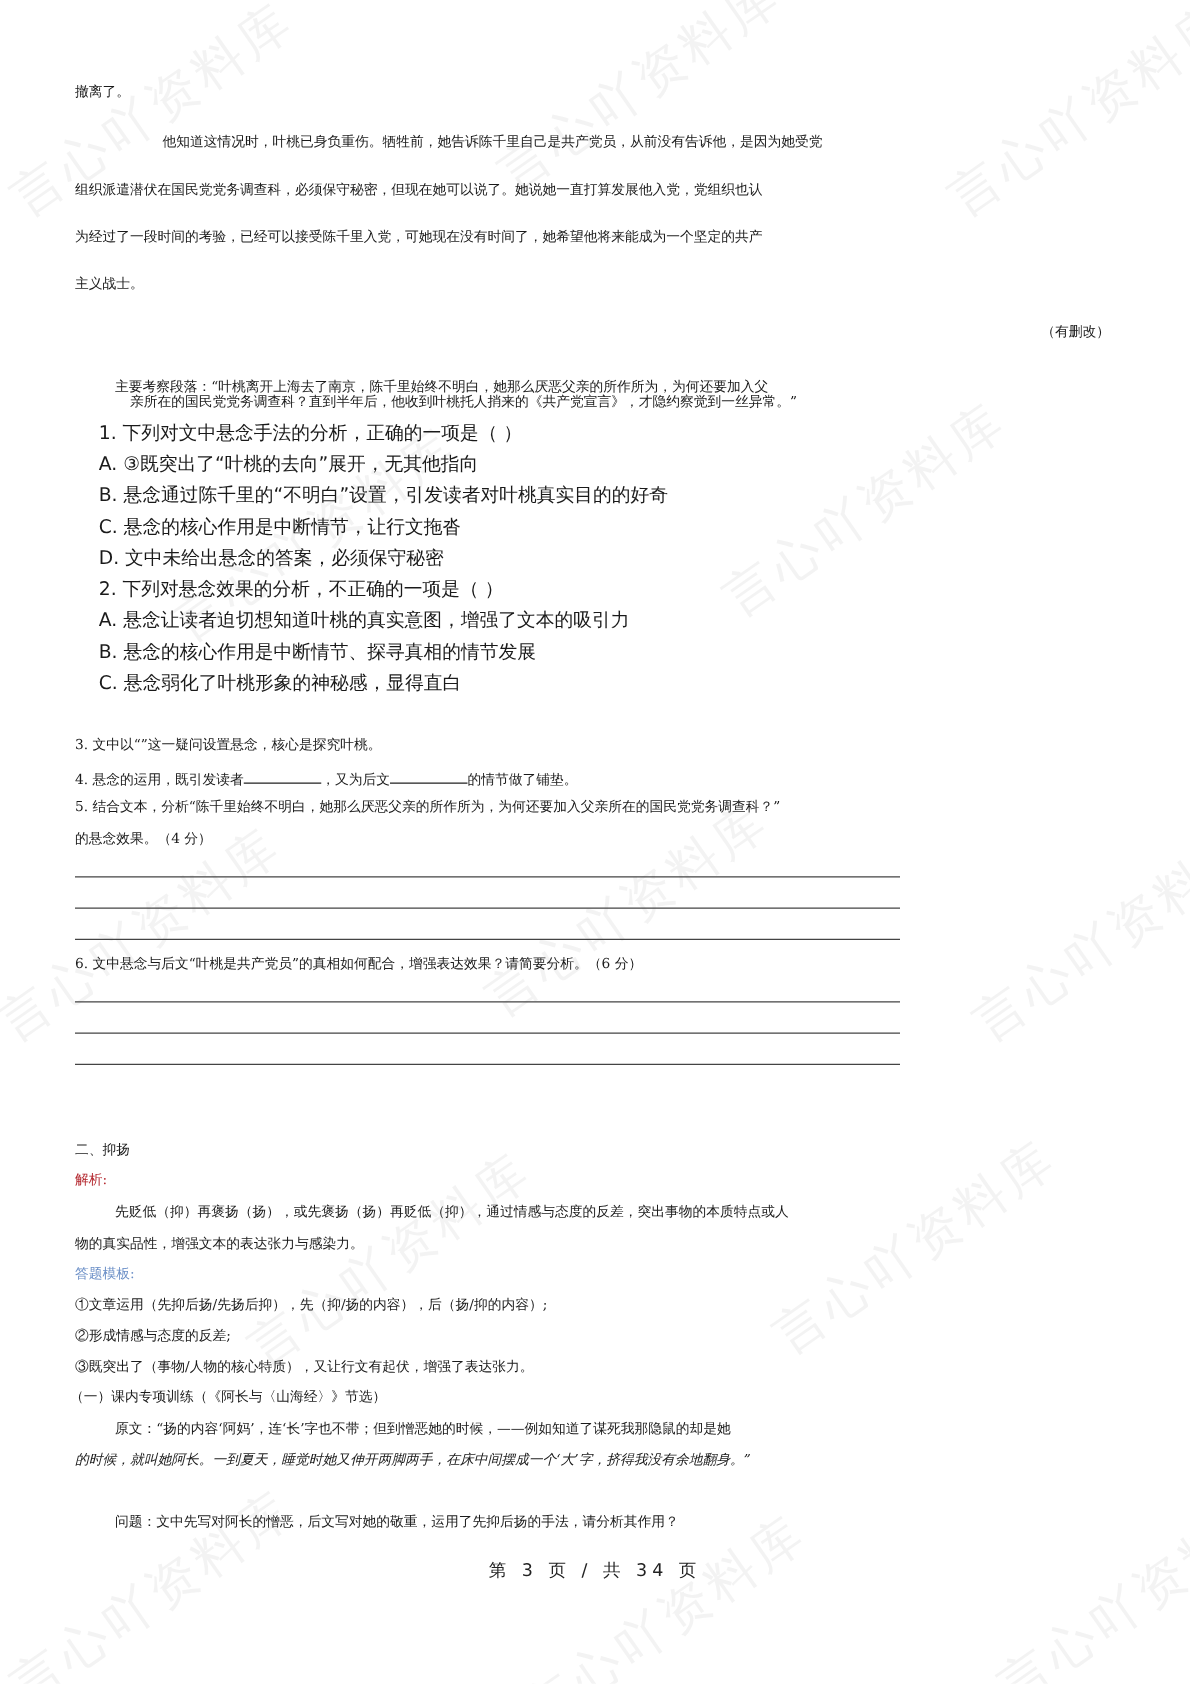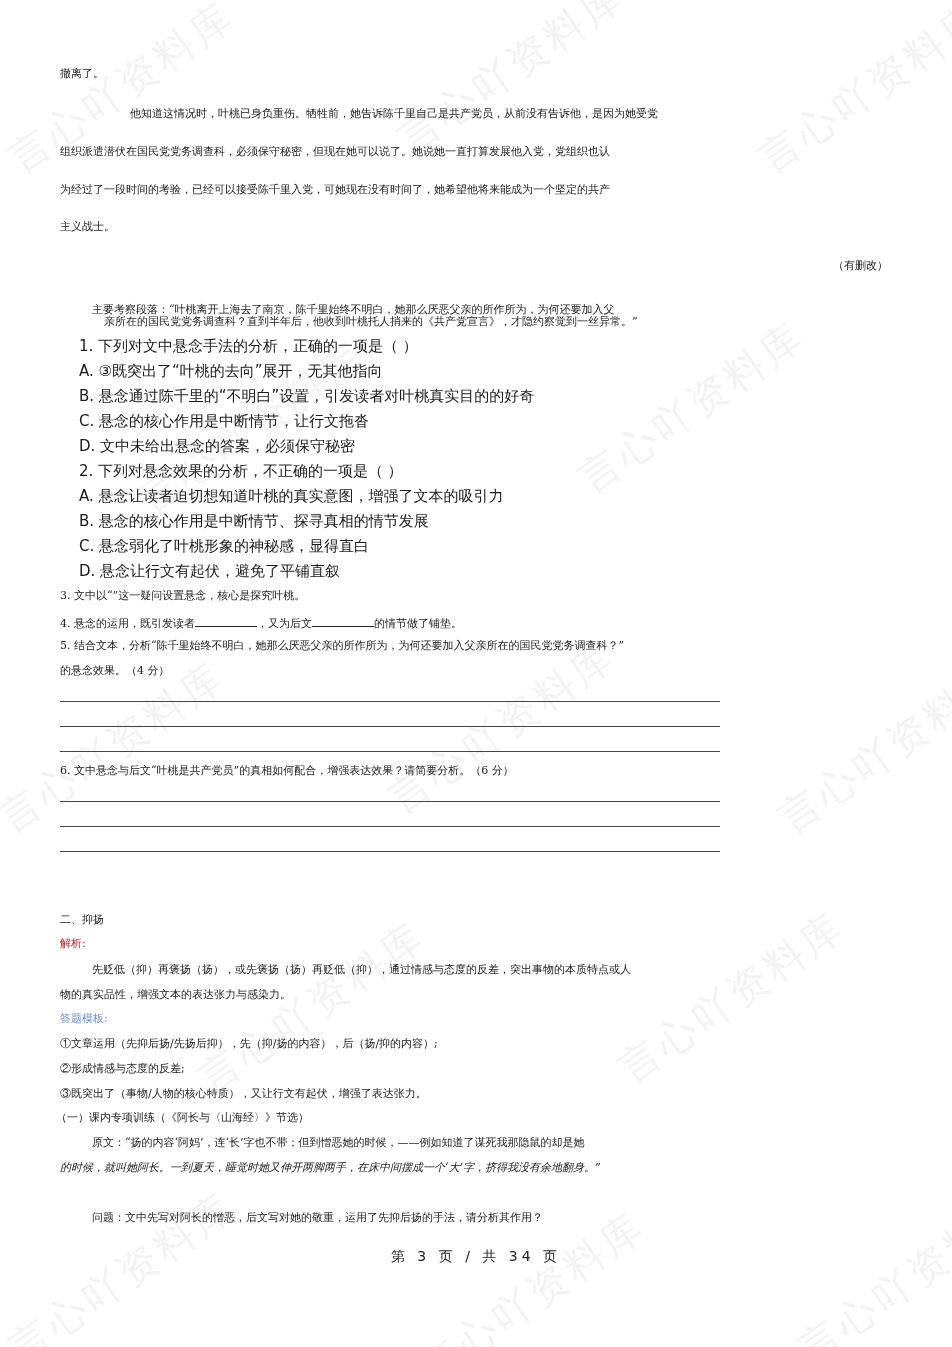--- a/index.html
+++ b/index.html
@@ -55,21 +55,20 @@
   <div class="line sans" style="top:336px;">1. 下列对文中悬念手法的分析，正确的一项是（    ）</div>
   <div class="line sans" style="top:361px;">A.  ③既突出了“叶桃的去向”展开，无其他指向</div>
   <div class="line sans" style="top:386px;">B.  悬念通过陈千里的“不明白”设置，引发读者对叶桃真实目的的好奇</div>
   <div class="line sans" style="top:411px;">C.  悬念的核心作用是中断情节，让行文拖沓</div>
   <div class="line sans" style="top:436px;">D.  文中未给出悬念的答案，必须保守秘密</div>
 
   <div class="line sans" style="top:461px;">2. 下列对悬念效果的分析，不正确的一项是（    ）</div>
   <div class="line sans" style="top:486px;">A.  悬念让读者迫切想知道叶桃的真实意图，增强了文本的吸引力</div>
   <div class="line sans" style="top:511px;">B.  悬念的核心作用是中断情节、探寻真相的情节发展</div>
   <div class="line sans" style="top:536px;">C.  悬念弱化了叶桃形象的神秘感，显得直白</div>
-  <div class="line sans" style="top:561px;">D.  悬念让行文有起伏，避免了平铺直叙</div>
 
   <div class="line" style="top:586px;">3. 文中以“”这一疑问设置悬念，核心是探究叶桃。</div>
 
   <div class="line" style="top:611px;">
     <span>4. 悬念的运用，既引发读者</span><span class="blank"></span><span>，又为后文</span><span class="blank"></span><span>的情节做了铺垫。</span>
   </div>
 
   <div class="line" style="top:636px;">5. 结合文本，分析“陈千里始终不明白，她那么厌恶父亲的所作所为，为何还要加入父亲所在的国民党党务调查科？”</div>
   <div class="line" style="top:661px;">的悬念效果。（4 分）</div>
   <div class="rule" style="top:701px;"></div>

